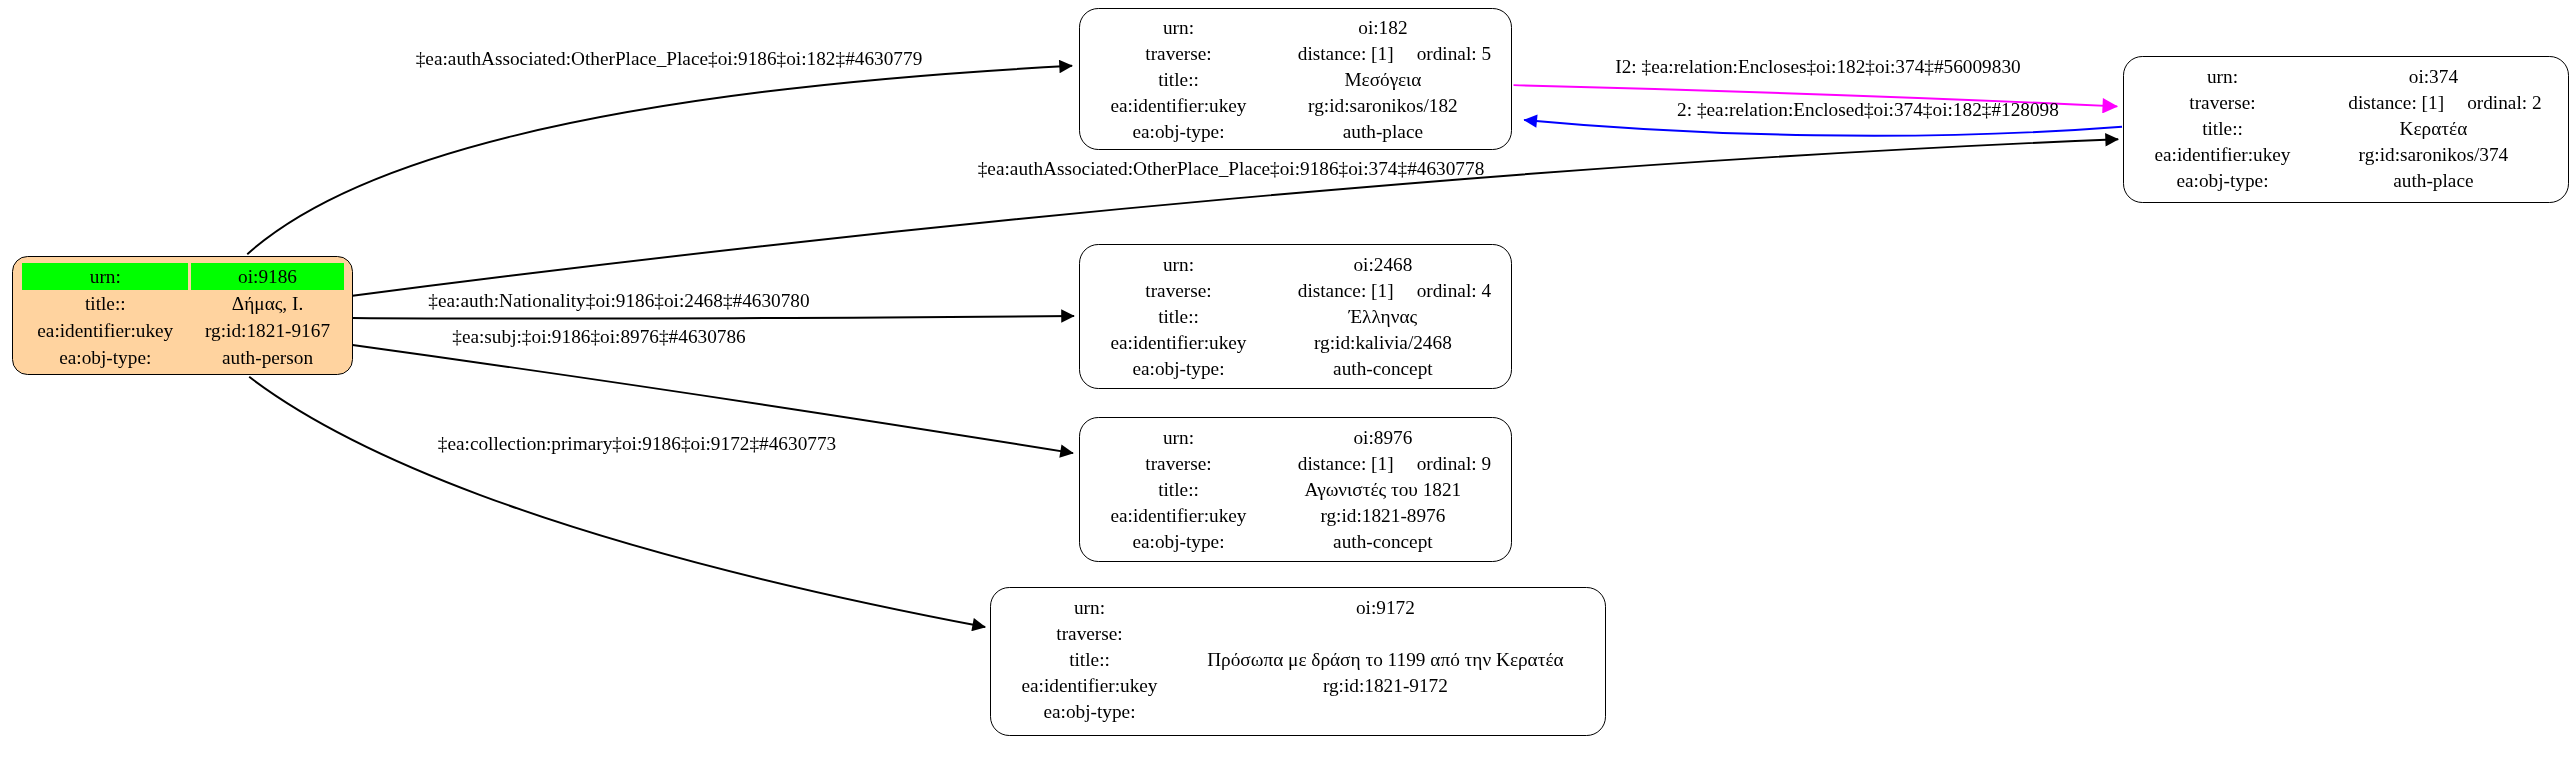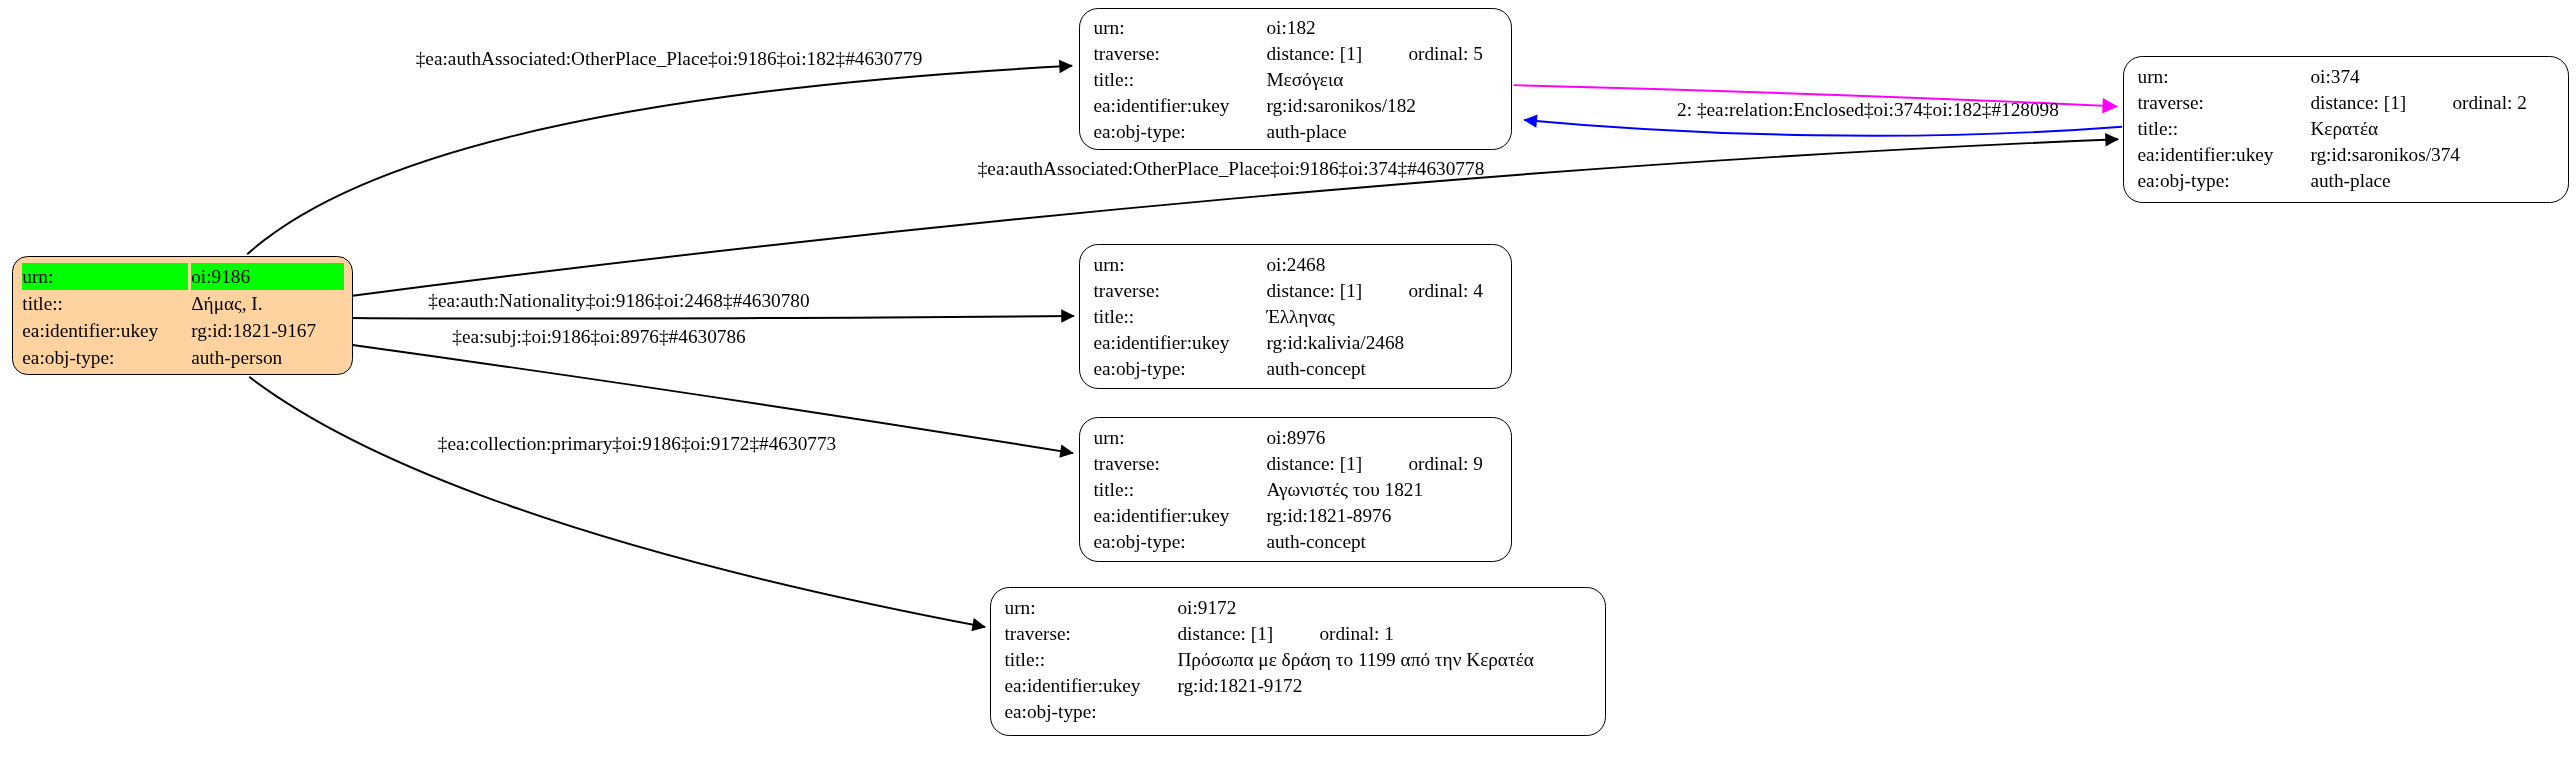--- a/index.html
+++ b/index.html
@@ -15,20 +15,21 @@
   #edges { position:absolute; left:0; top:0; width:2576px; height:773px; }
 
   
   .gnode {
     position:absolute;
     background:#ffffff;
     border:1.4px solid #000000;
     border-radius:19.3px;
     padding:6.8px 11.6px 6.8px 13.5px;
     box-sizing:border-box;
+    text-align:center;
   }
   .gnode.root {
     background:#ffd39f;
     border:1.9px solid #000000;
     border-radius:15.5px;
     padding:5.8px 7.7px 5.8px 9.7px;
   }
   .nrow {
     display:grid;
     grid-template-columns:170px 1fr;
@@ -95,20 +96,21 @@
     <path d="M 365,306 C 950,230 1600,168 2193,144" fill="none" stroke="#000000" stroke-width="2" marker-end="url(#arr-black)"></path>
     <path d="M 1567,88 C 1800,94 2000,101 2192,110" fill="none" stroke="#ff00ff" stroke-width="2" marker-end="url(#arr-magenta)"></path>
     <path d="M 2197,131 C 1990,147 1760,141 1578,124" fill="none" stroke="#0000ff" stroke-width="2" marker-end="url(#arr-blue)"></path>
     <path d="M 365,329 C 620,331 870,329 1112,327" fill="none" stroke="#000000" stroke-width="2" marker-end="url(#arr-black)"></path>
     <path d="M 365,357 C 640,395 900,435 1111,469" fill="none" stroke="#000000" stroke-width="2" marker-end="url(#arr-black)"></path>
     <path d="M 258,390 C 350,460 550,560 1020,649" fill="none" stroke="#000000" stroke-width="2" marker-end="url(#arr-black)"></path>
   </svg>
 
   <div class="elabel" id="lab-assoc182">‡ea:authAssociated:OtherPlace_Place‡oi:9186‡oi:182‡#4630779</div>
   <div class="elabel" id="lab-assoc374">‡ea:authAssociated:OtherPlace_Place‡oi:9186‡oi:374‡#4630778</div>
+  <div class="elabel" id="lab-encloses">I2: ‡ea:relation:Encloses‡oi:182‡oi:374‡#56009830</div>
   <div class="elabel" id="lab-enclosed">2: ‡ea:relation:Enclosed‡oi:374‡oi:182‡#128098</div>
   <div class="elabel" id="lab-nationality">‡ea:auth:Nationality‡oi:9186‡oi:2468‡#4630780</div>
   <div class="elabel" id="lab-subj">‡ea:subj:‡oi:9186‡oi:8976‡#4630786</div>
   <div class="elabel" id="lab-collection">‡ea:collection:primary‡oi:9186‡oi:9172‡#4630773</div>
 
   <div class="gnode root" id="node-9186">
     <div class="nrow">
       <span class="lbl hl">urn:</span>
       <span class="val hl">oi:9186</span>
     </div>
@@ -218,21 +220,20 @@
     </div>
   </div>
 
   <div class="gnode" id="node-9172">
     <div class="nrow">
       <span class="lbl">urn:</span>
       <span class="val">oi:9172</span>
     </div>
     <div class="nrow">
       <span class="lbl">traverse:</span>
-      <span class="val"><span class="dist">distance: [1]</span><span>ordinal: 1</span></span>
     </div>
     <div class="nrow">
       <span class="lbl">title::</span>
       <span class="val">Πρόσωπα με δράση το 1199 από την Κερατέα</span>
     </div>
     <div class="nrow">
       <span class="lbl">ea:identifier:ukey</span>
       <span class="val">rg:id:1821-9172</span>
     </div>
     <div class="nrow">

